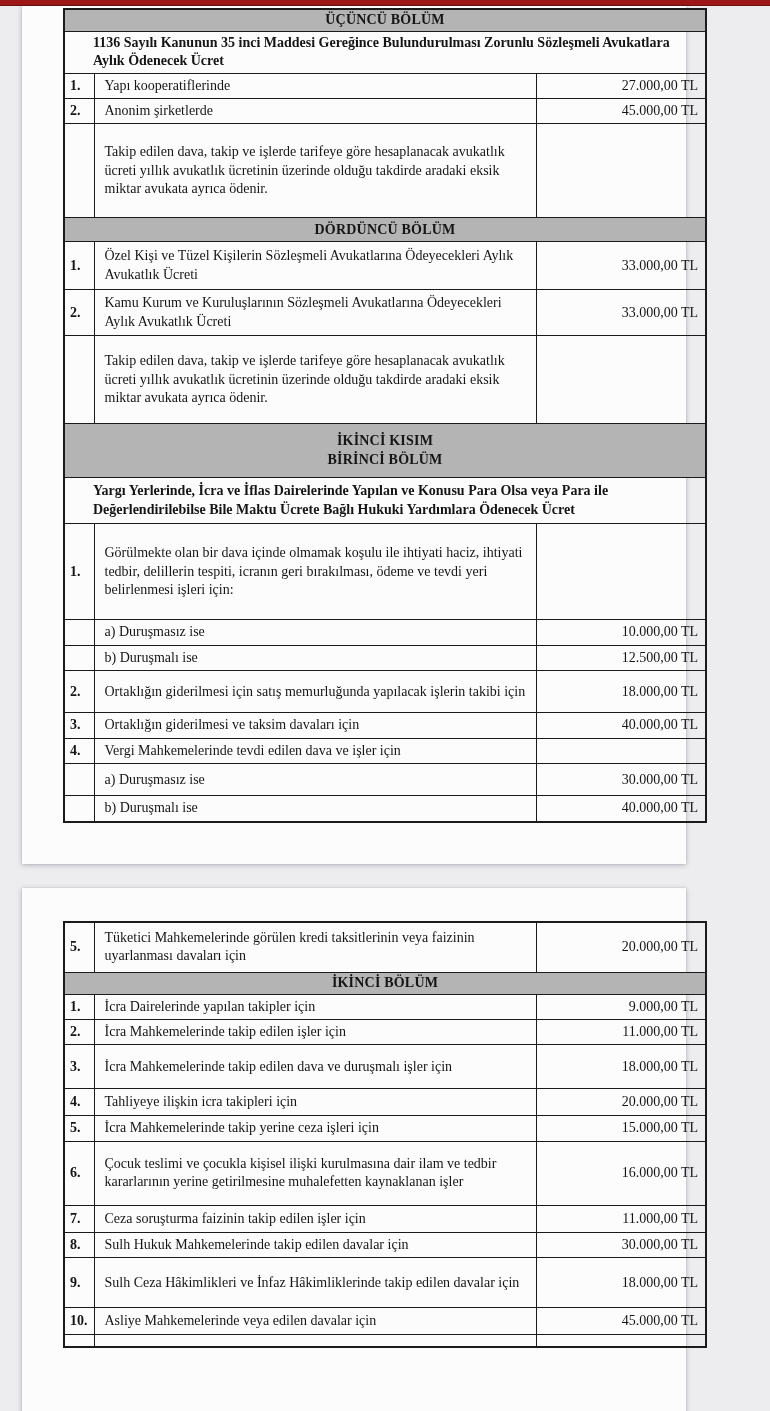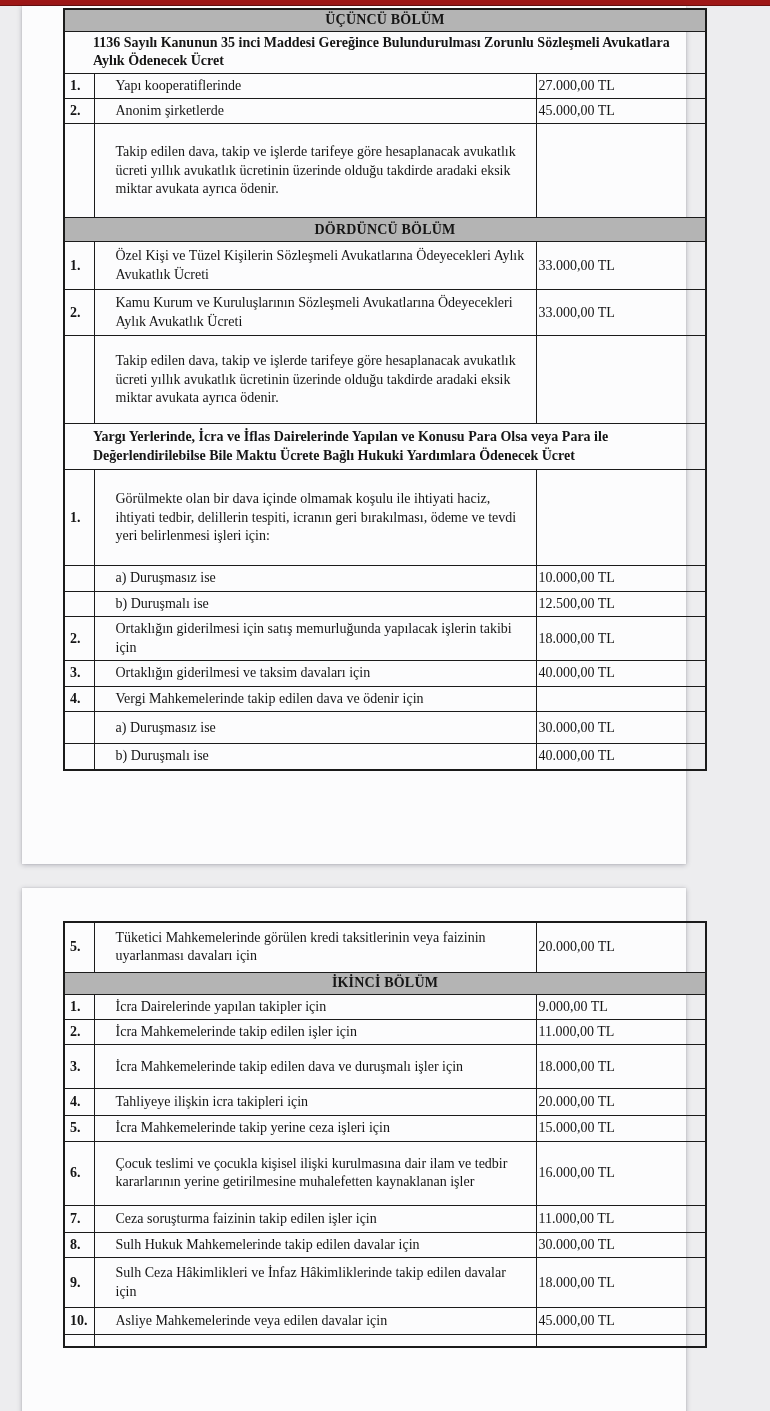--- a/index.html
+++ b/index.html
@@ -44,22 +44,22 @@
     font-weight: bold;
     font-size: 15px;
     letter-spacing: 0.2px;
   }
   td.title {
     font-weight: bold;
     font-size: 14.5px;
     padding: 0 28px;
   }
   td.num { font-weight: bold; padding: 2px 2px 2px 5px; text-align: left; }
-  td.desc { padding: 3px 10px 3px 21px; text-align: left; }
-  td.fee  { padding: 2px 7px 2px 2px; text-align: left; white-space: nowrap; }
+  td.desc { padding: 3px 10px 3px 10px; text-align: left; }
+  td.fee  { padding: 2px 7px 2px 2px; text-align: right; white-space: nowrap; }
   
   .h22{height:22px}.h24{height:24px}.h25{height:25px}.h27{height:27px}
   .h32{height:32px}.h42{height:42px}.h44{height:44px}.h46{height:46px}
   .h48{height:48px}.h50{height:50px}.h54{height:54px}.h64{height:64px}
   .h88{height:88px}.h94{height:94px}.h96{height:96px}.h12{height:12px}
 </style>
 </head>
 <body>
 
 <div class="topbar"></div>
@@ -108,20 +108,26 @@
       <td class="desc">Kamu Kurum ve Kuruluşlarının Sözleşmeli Avukatlarına Ödeyecekleri Aylık Avukatlık Ücreti</td>
       <td class="fee">33.000,00 TL</td>
     </tr>
     <tr>
       <td class="num h88"></td>
       <td class="desc">Takip edilen dava, takip ve işlerde tarifeye göre hesaplanacak avukatlık ücreti yıllık avukatlık ücretinin üzerinde olduğu takdirde aradaki eksik miktar avukata ayrıca ödenir.</td>
       <td class="fee"></td>
     </tr>
 
     <tr>
+      <td colspan="3" class="band h54">
+        <div>İKİNCİ KISIM</div>
+        <div>BİRİNCİ BÖLÜM</div>
+      </td>
+    </tr>
+    <tr>
       <td colspan="3" class="title h46">Yargı Yerlerinde, İcra ve İflas Dairelerinde Yapılan ve Konusu Para Olsa veya Para ile Değerlendirilebilse Bile Maktu Ücrete Bağlı Hukuki Yardımlara Ödenecek Ücret</td>
     </tr>
     <tr>
       <td class="num h96">1.</td>
       <td class="desc">Görülmekte olan bir dava içinde olmamak koşulu ile ihtiyati haciz, ihtiyati tedbir, delillerin tespiti, icranın geri bırakılması, ödeme ve tevdi yeri belirlenmesi işleri için:</td>
       <td class="fee"></td>
     </tr>
     <tr>
       <td class="num h24"></td>
       <td class="desc">a) Duruşmasız ise</td>
@@ -137,21 +143,21 @@
       <td class="desc">Ortaklığın giderilmesi için satış memurluğunda yapılacak işlerin takibi için</td>
       <td class="fee">18.000,00 TL</td>
     </tr>
     <tr>
       <td class="num h24">3.</td>
       <td class="desc">Ortaklığın giderilmesi ve taksim davaları için</td>
       <td class="fee">40.000,00 TL</td>
     </tr>
     <tr>
       <td class="num h24">4.</td>
-      <td class="desc">Vergi Mahkemelerinde takip edilen dava ve ödenir için</td>
+      <td class="desc">Vergi Mahkemelerinde tevdi edilen dava ve işler için</td>
       <td class="fee"></td>
     </tr>
     <tr>
       <td class="num h32"></td>
       <td class="desc">a) Duruşmasız ise</td>
       <td class="fee">30.000,00 TL</td>
     </tr>
     <tr>
       <td class="num h24"></td>
       <td class="desc">b) Duruşmalı ise</td>

